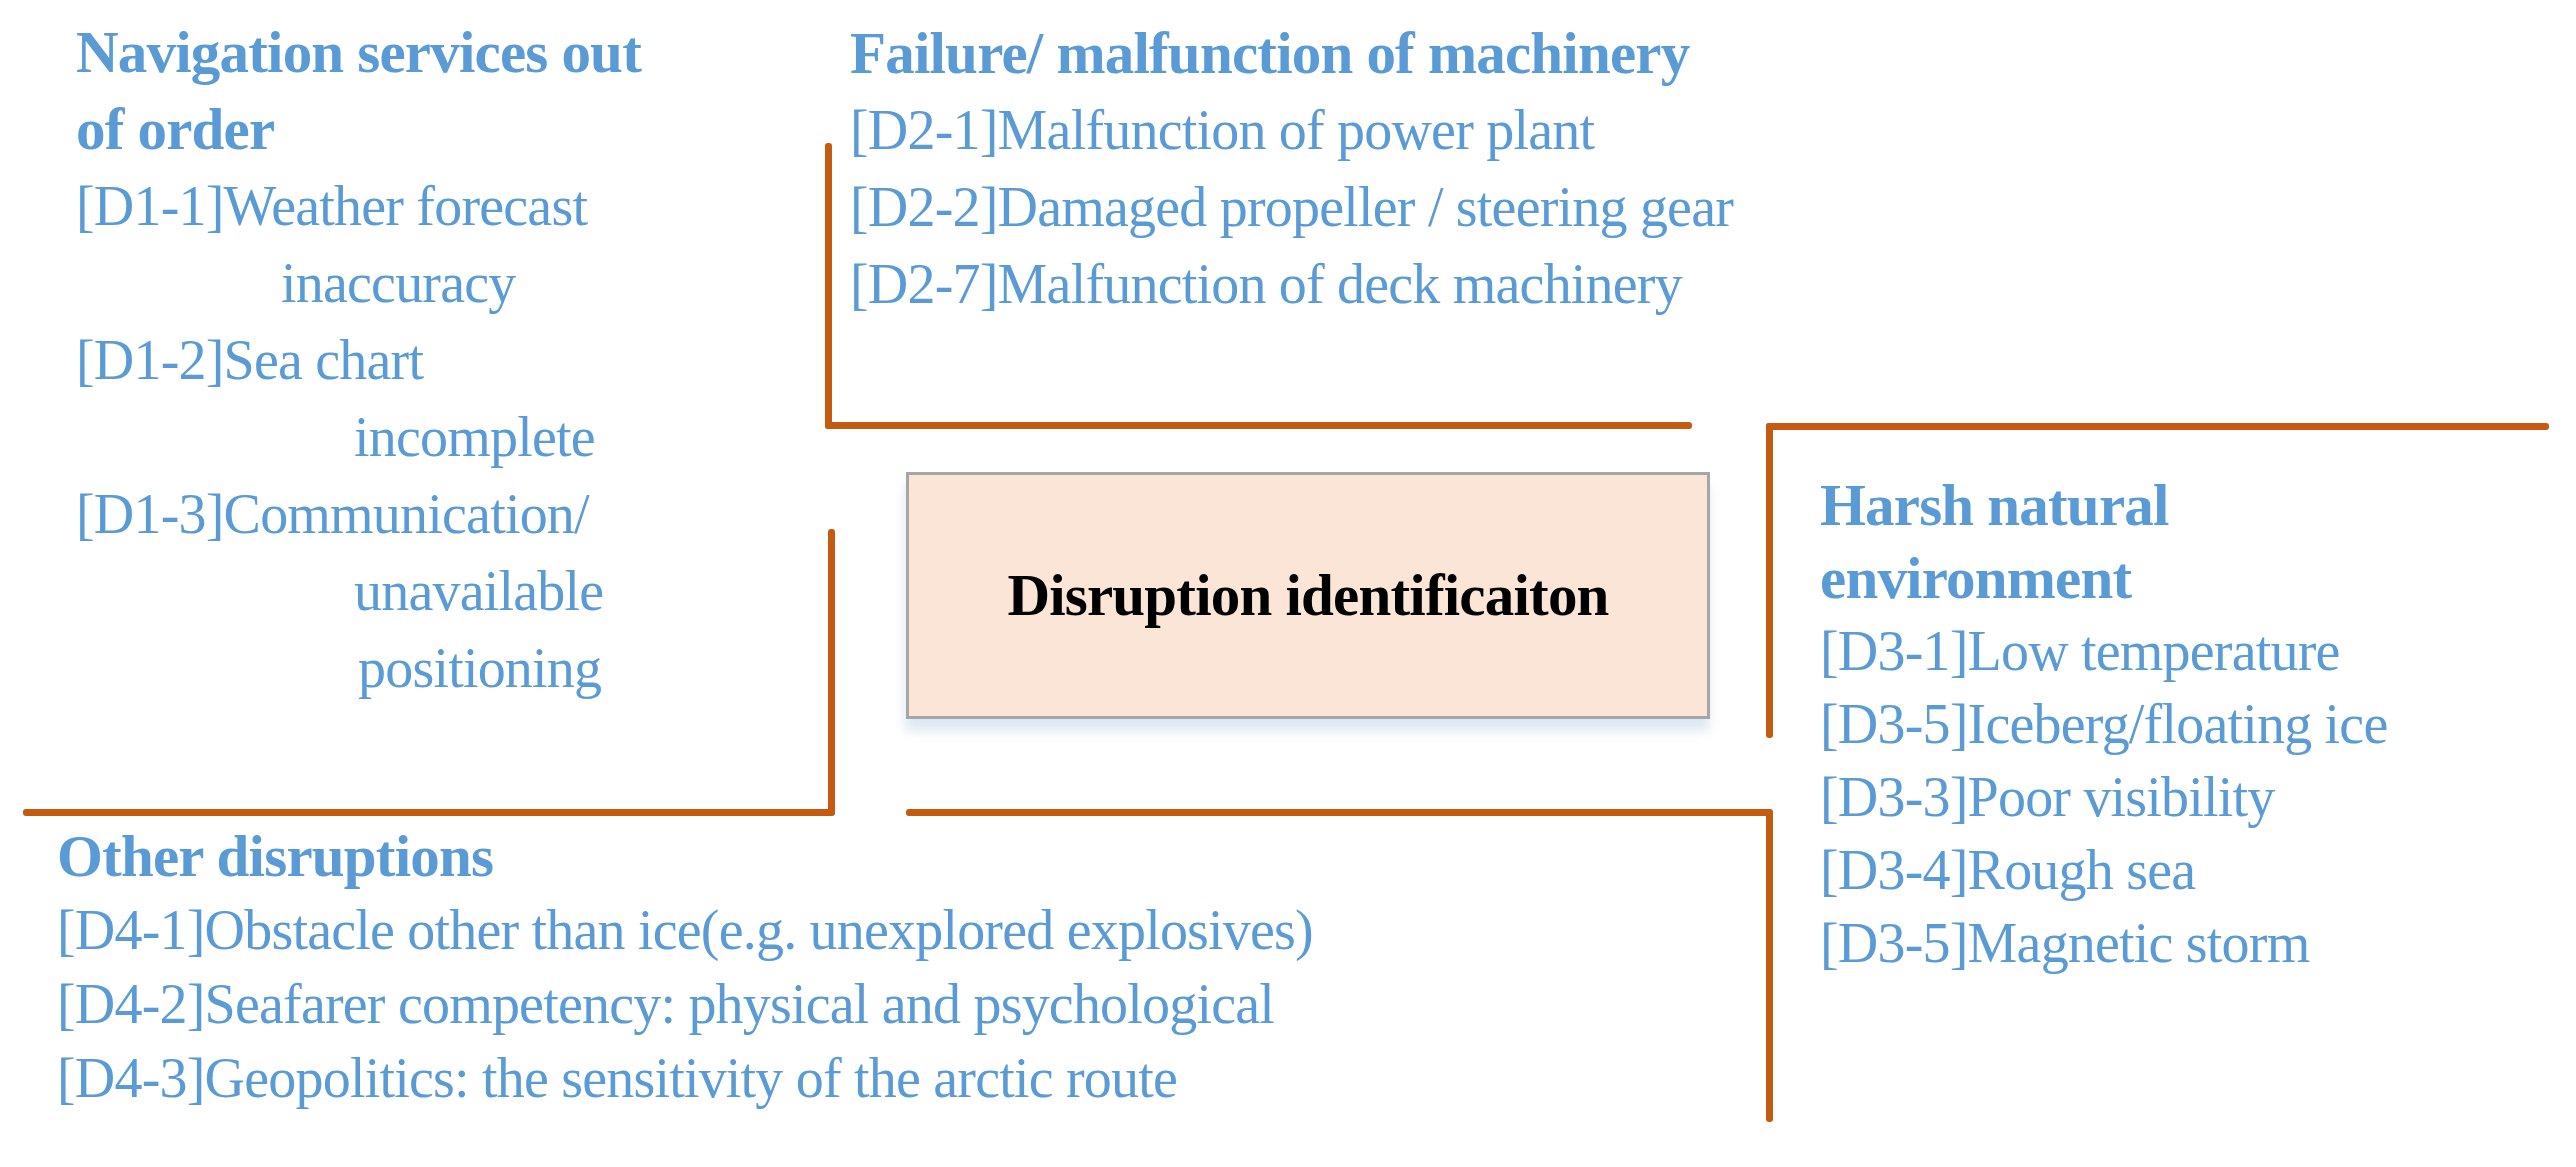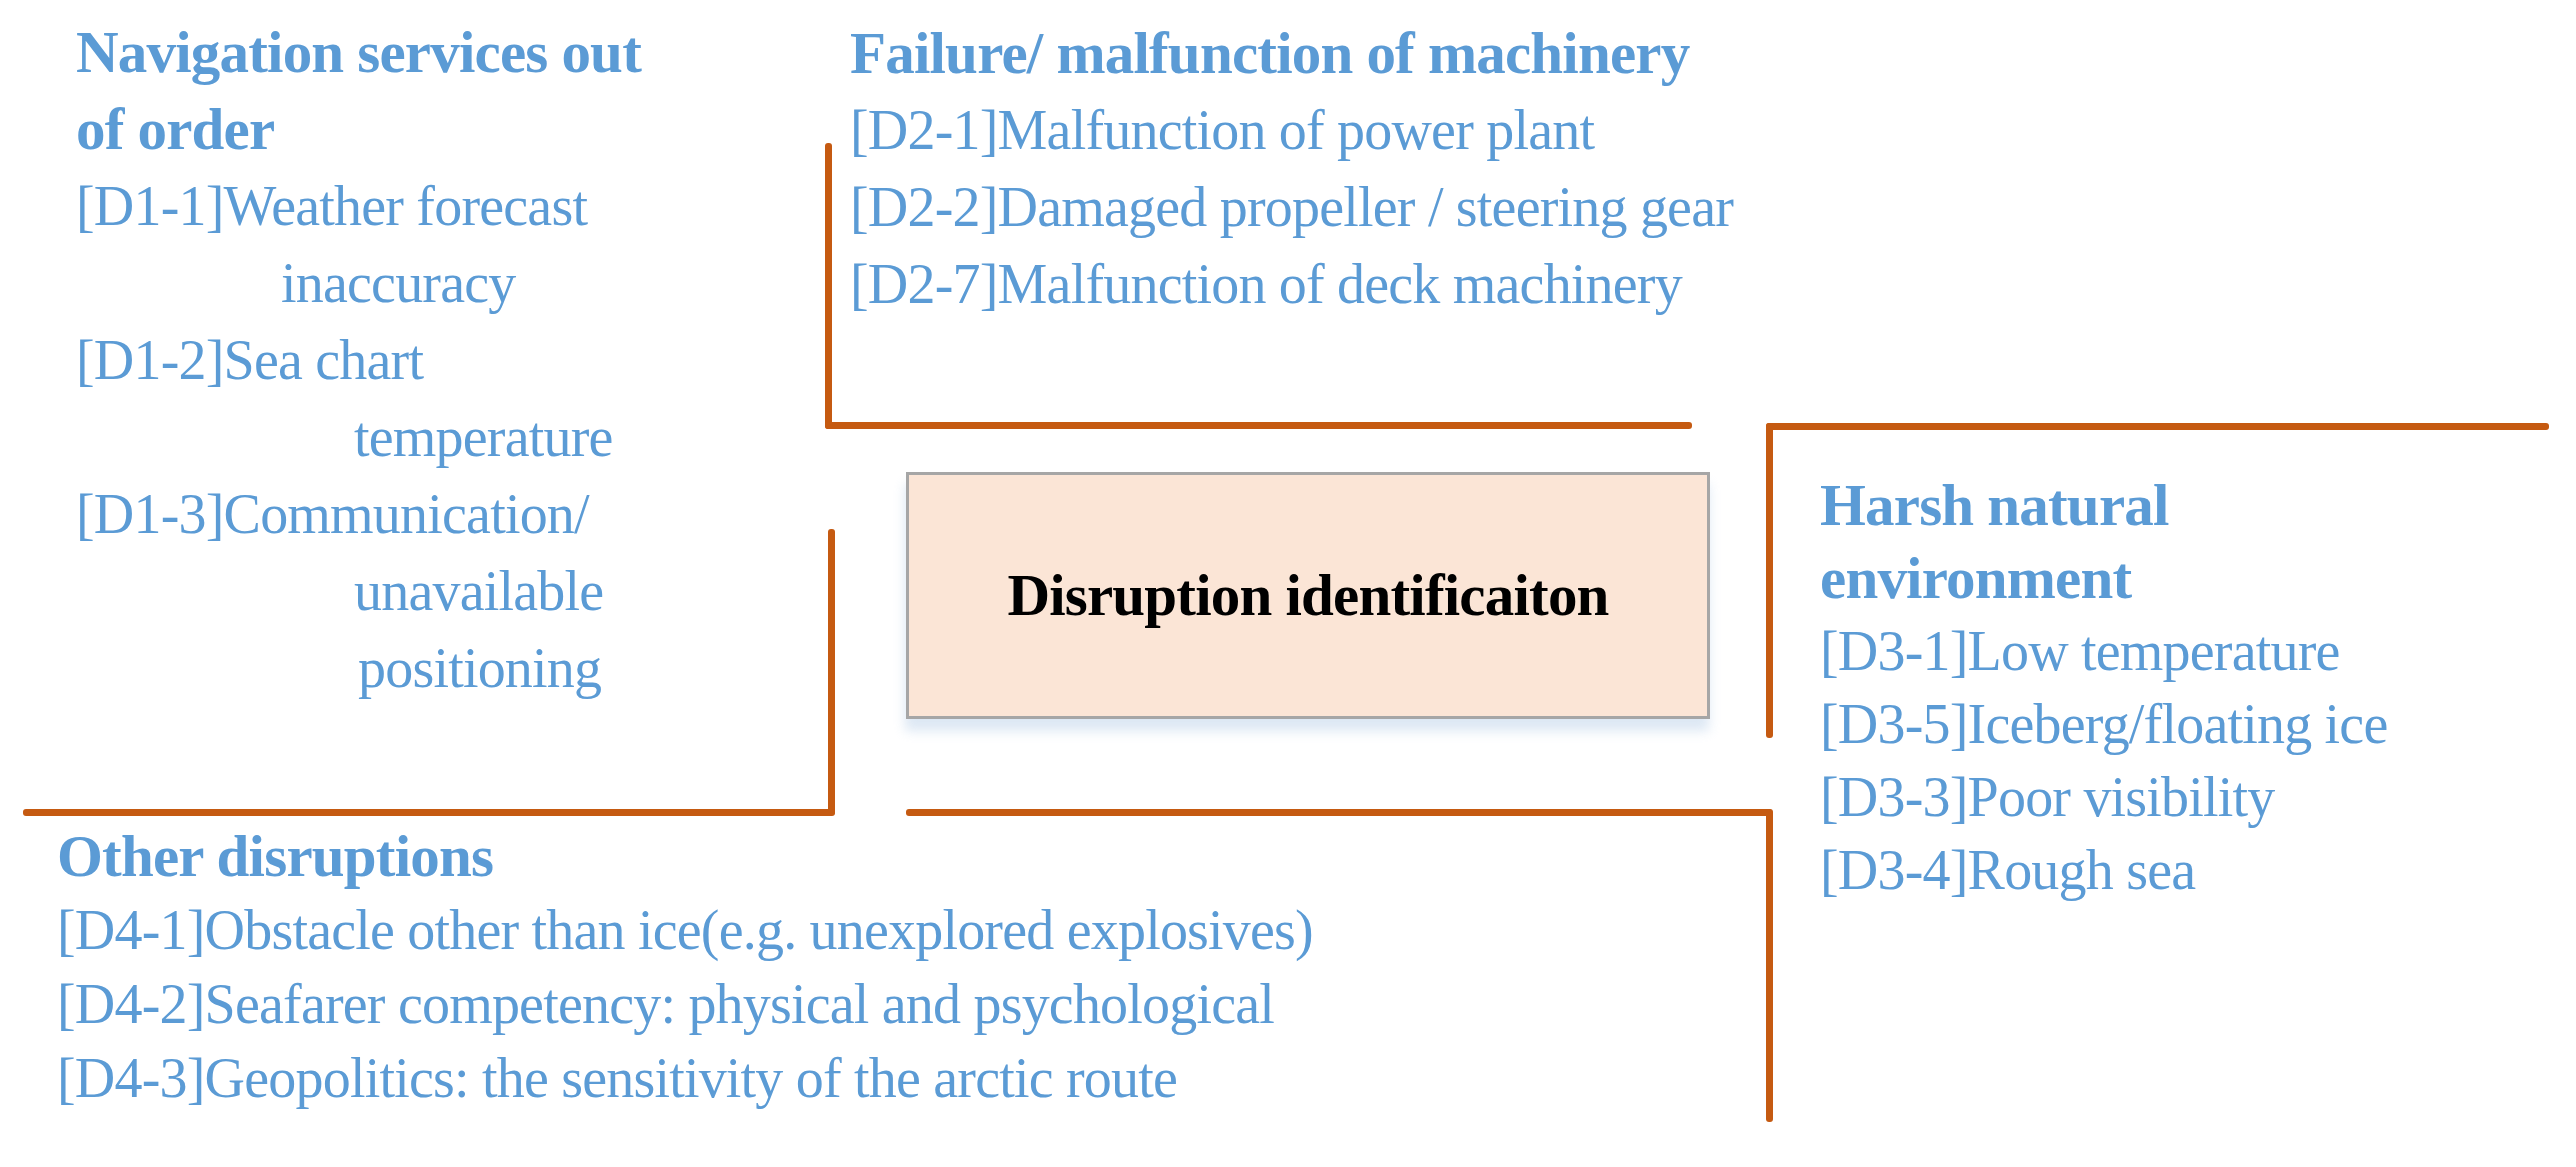--- a/index.html
+++ b/index.html
@@ -40,40 +40,41 @@
 <body>
 
 <div id="stage" style="--accent-blue: #5B9BD5; --accent-orange: #C55A11; --box-fill: #FBE5D6; --box-border: #A6A6A6; --title-color: #000000; --bg: #FFFFFF;">
 
   <div class="tblock" style="left:76px; top:13.7px; --lh:77px;">
       <div class="line bold">Navigation services out</div>
       <div class="line bold">of order</div>
       <div class="line">[D1-1]Weather forecast</div>
       <div class="line" style="padding-left: 205px;">inaccuracy</div>
       <div class="line">[D1-2]Sea chart</div>
-      <div class="line" style="padding-left: 278px;">temperature</div>
+      <div class="line" style="padding-left: 278px;">incomplete</div>
       <div class="line">[D1-3]Communication/</div>
       <div class="line" style="padding-left: 278px;">unavailable</div>
       <div class="line" style="padding-left: 282px;">positioning</div>
     </div>
 
   <div class="tblock" style="left:850px; top:15px; --lh:77px;">
       <div class="line bold">Failure/ malfunction of machinery</div>
       <div class="line">[D2-1]Malfunction of power plant</div>
       <div class="line">[D2-2]Damaged propeller / steering gear</div>
       <div class="line">[D2-7]Malfunction of deck machinery</div>
     </div>
 
   <div class="tblock" style="left:1820px; top:469px; --lh:73px;">
       <div class="line bold">Harsh natural</div>
       <div class="line bold">environment</div>
       <div class="line">[D3-1]Low temperature</div>
       <div class="line">[D3-5]Iceberg/floating ice</div>
       <div class="line">[D3-3]Poor visibility</div>
       <div class="line">[D3-4]Rough sea</div>
+      <div class="line">[D3-5]Magnetic storm</div>
     </div>
 
   <div class="tblock" style="left:57px; top:819px; --lh:74px;">
       <div class="line bold">Other disruptions</div>
       <div class="line">[D4-1]Obstacle other than ice(e.g. unexplored explosives)</div>
       <div class="line">[D4-2]Seafarer competency: physical and psychological</div>
       <div class="line">[D4-3]Geopolitics: the sensitivity of the arctic route</div>
     </div>
 
   <div class="bracket" style="left:828px; top:529px; width:6.8px; height:286px;"></div>

